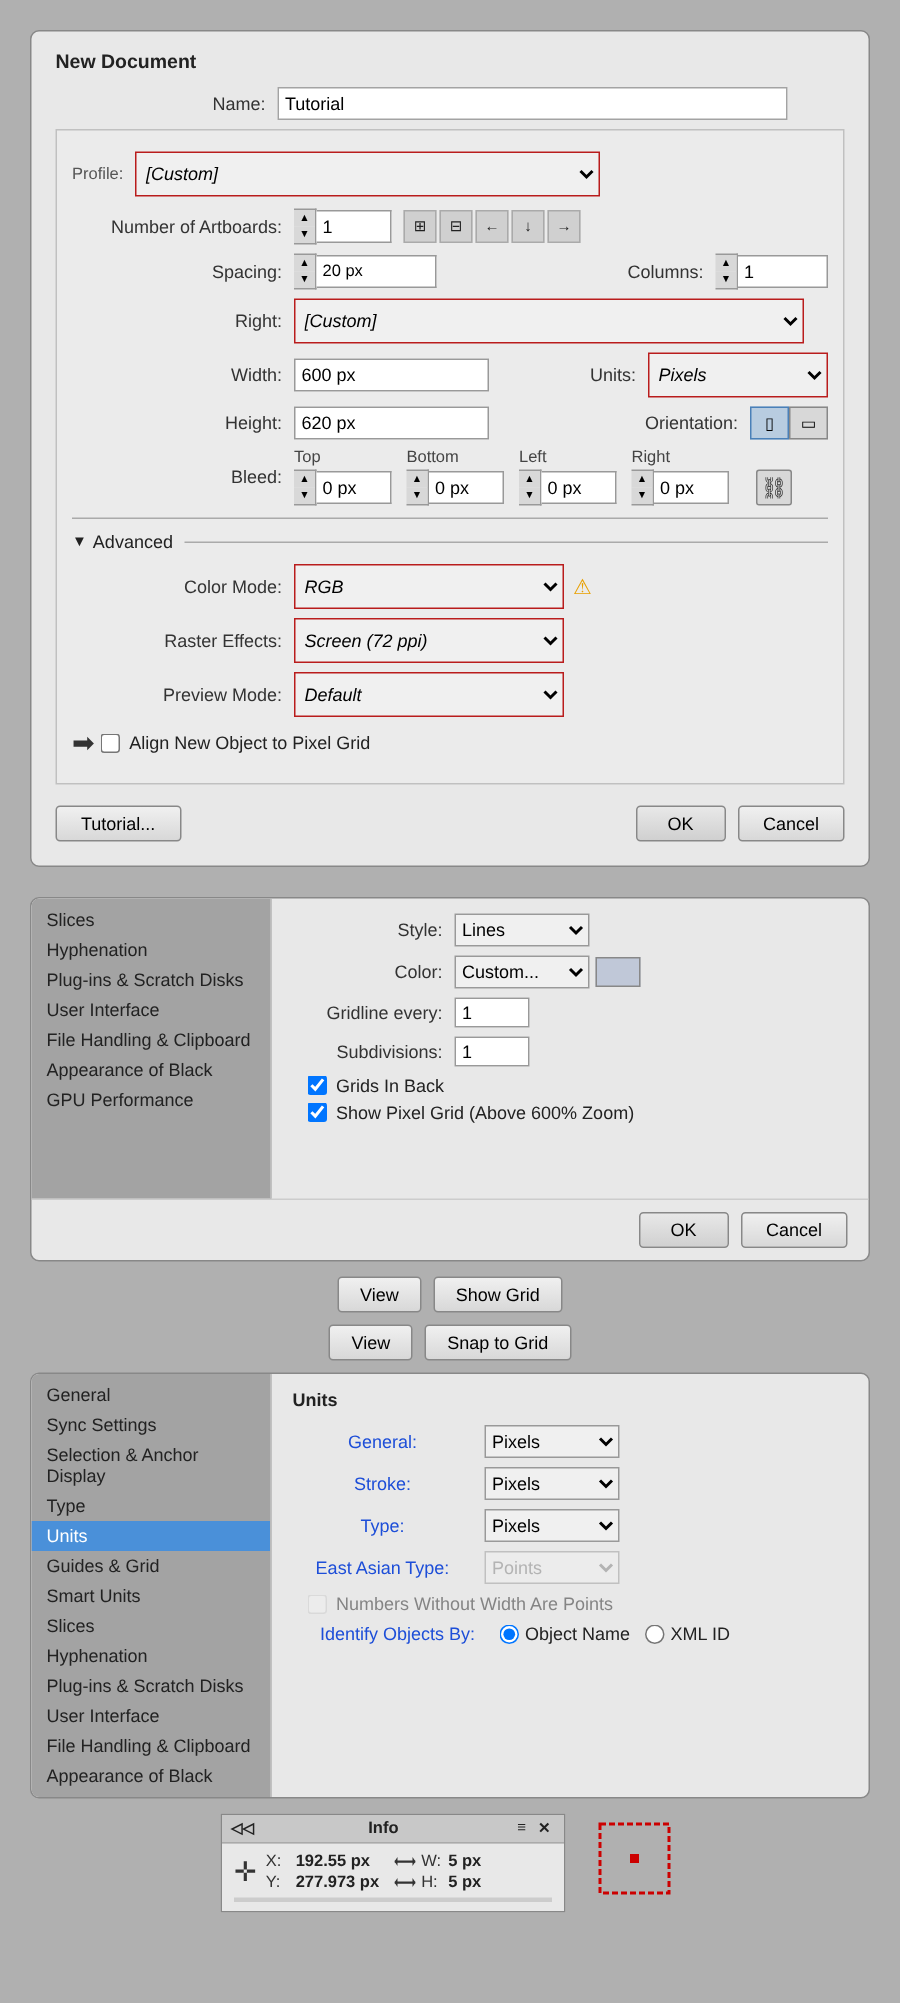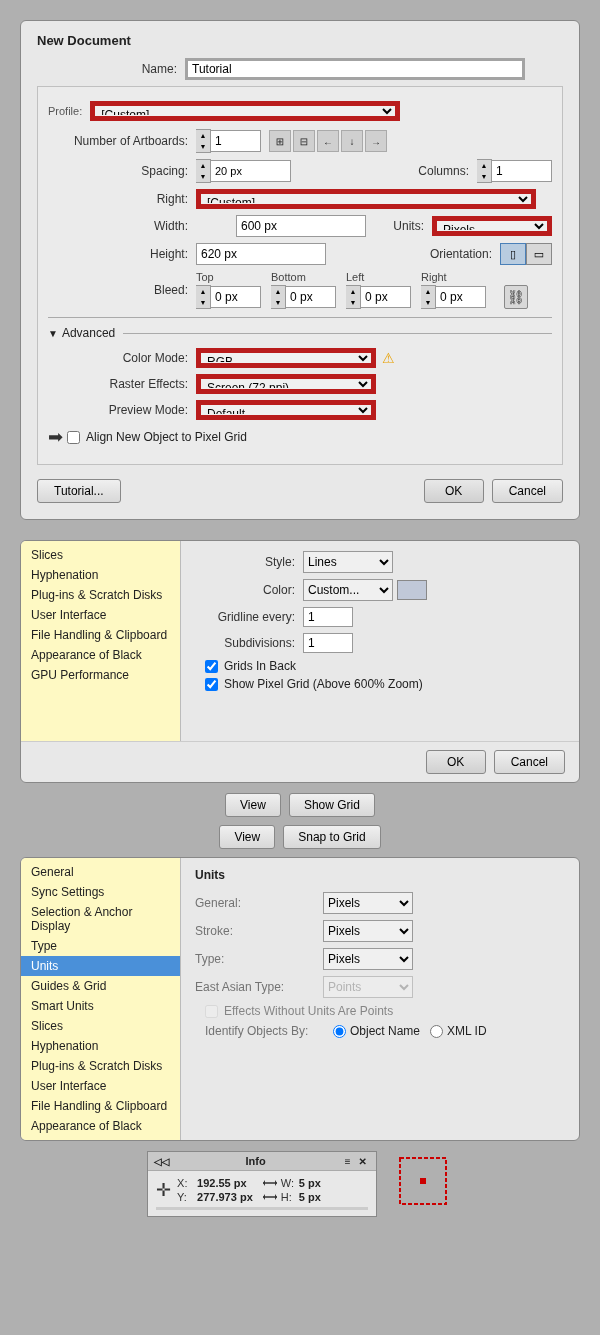--- a/index.html
+++ b/index.html
@@ -34,34 +34,35 @@
     }
     .form-label {
       text-align: right;
       width: 140px;
       margin-right: 8px;
       color: #333;
       flex-shrink: 0;
     }
     .form-input {
       background: #fff;
-      border: 3px solid #a3a3a3;
+      border: 1px solid #a3a3a3;
       padding: 2px 4px;
       height: 22px;
       font-size: 12px;
     }
     .form-input-wide {
       width: 340px;
     }
     .form-select {
       background: #f0f0f0;
-      border: 5px solid #b91c1c;
-      height: 20px;
+      border: 1px solid #b91c1c;
+      height: 30px;
       font-size: 12px;
       padding: 1px 2px;
+      font-style: italic;
     }
     select.with-arrow {
       appearance: auto;
     }
     .artboard-icons {
       display: flex;
       margin-left: 8px;
       gap: 2px;
     }
     .artboard-icon {
@@ -161,21 +162,21 @@
       border-radius: 6px;
       margin: 0 auto 10px;
       width: 560px;
       overflow: hidden;
     }
     .prefs-body {
       display: flex;
     }
     .prefs-sidebar {
       width: 160px;
-      background: #fef9c3;
+      background: #a3a3a3;
       border-right: 1px solid #bbb;
       padding: 4px 0;
       min-height: 200px;
     }
     .prefs-sidebar-item {
       padding: 3px 10px;
       font-size: 12px;
       cursor: pointer;
     }
     .prefs-sidebar-item.active {
@@ -216,21 +217,21 @@
     }
     .grid-input-small {
       width: 50px;
       height: 20px;
       border: 1px solid #999;
       padding: 2px 4px;
       font-size: 12px;
     }
     .grid-checkbox-row {
       display: flex;
-      align-items: flex-end;
+      align-items: flex-start;
       margin-bottom: 4px;
       margin-left: 10px;
     }
     .prefs-footer {
       display: flex;
       justify-content: flex-end;
       gap: 8px;
       padding: 8px 14px;
       border-top: 1px solid #ccc;
     }
@@ -280,23 +281,23 @@
       font-weight: bold;
       margin-bottom: 10px;
     }
     .units-form-row {
       display: flex;
       align-items: center;
       margin-bottom: 6px;
     }
     .units-label {
       width: 120px;
-      text-align: left;
+      text-align: center;
       margin-right: 8px;
-      color: #737373;
+      color: #1d4ed8;
     }
     .units-select {
       width: 90px;
       height: 22px;
       font-size: 12px;
       border: 1px solid #999;
       background: #f0f0f0;
     }
     .units-select-disabled {
       opacity: 0.5;
@@ -518,21 +519,21 @@
       <div class="form-label">Right:</div>
       <select class="form-select with-arrow" style="width:340px;">
         <option>[Custom]</option>
         <option>Letter</option>
         <option>A4</option>
       </select>
     </div>
 
     <div class="form-row">
       <div class="form-label">Width:</div>
-      <input type="text" value="600 px" style="width: 130px; height: 22px; border: 1px solid rgb(153, 153, 153); padding: 2px 4px; font-size: 12px; margin-left: 40px;">
+      <input type="text" value="600 px" style="width: 130px; height: 22px; border: 1px solid rgb(153, 153, 153); padding: 2px 4px; font-size: 12px;">
       <div style="flex:1;"></div>
       <div style="margin-right:8px;color:#333;">Units:</div>
       <select class="form-select with-arrow" style="width:120px;">
         <option>Pixels</option>
         <option>Points</option>
         <option>Inches</option>
       </select>
     </div>
 
     <div class="form-row">
@@ -755,21 +756,21 @@
 
       <div class="units-form-row">
         <div class="units-label">East Asian Type:</div>
         <select class="units-select units-select-disabled" disabled="">
           <option>Points</option>
         </select>
       </div>
 
       <div class="units-checkbox-row">
         <input type="checkbox" disabled="" style="margin-right: 6px; opacity: 0.5;">
-        <label style="opacity:0.5;">Effects Without Units Are Points</label>
+        <label style="opacity:0.5;">Numbers Without Width Are Points</label>
       </div>
 
       <div class="units-radio-row">
         <div class="units-label">Identify Objects By:</div>
         <input type="radio" name="identify" checked="" style="margin-right: 4px;">
         <label>Object Name</label>
         <input type="radio" name="identify" style="margin-left: 10px; margin-right: 4px;">
         <label>XML ID</label>
       </div>
     </div>

